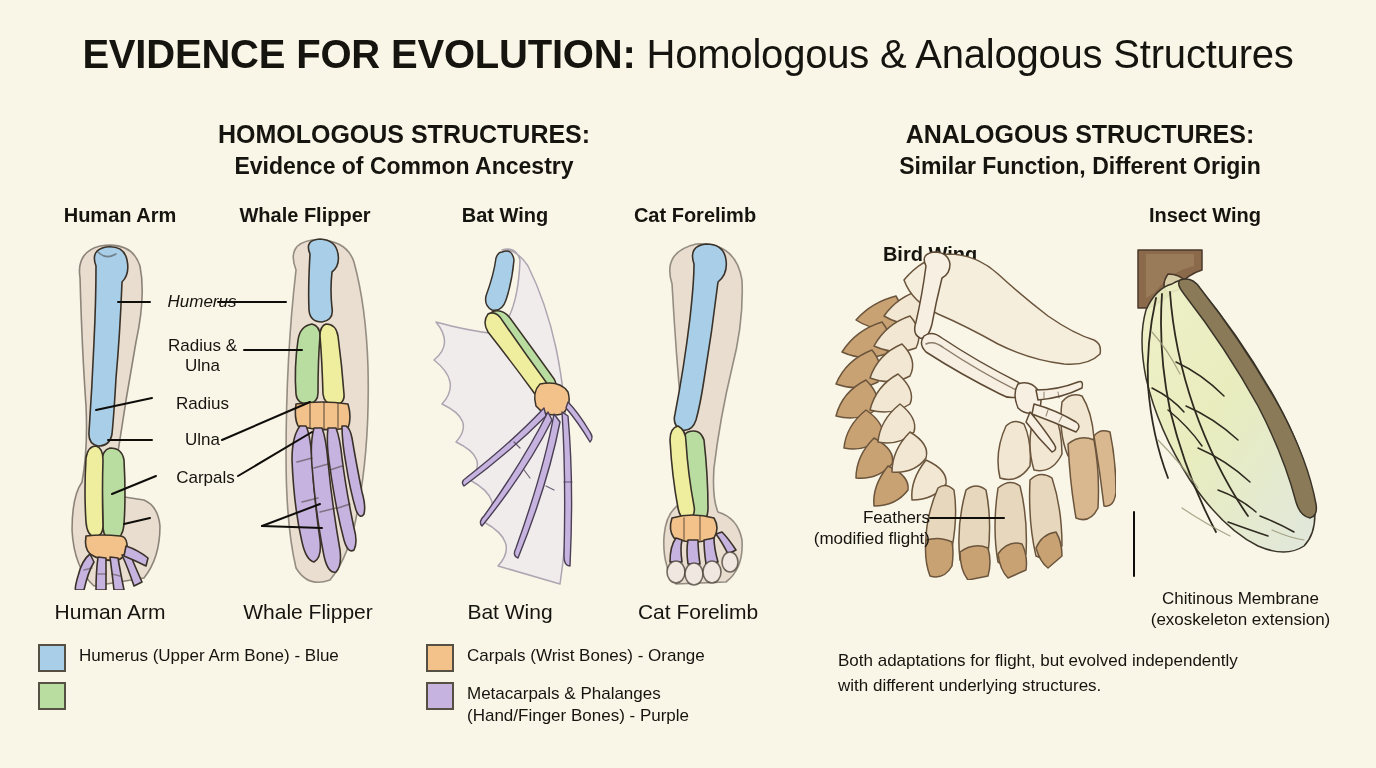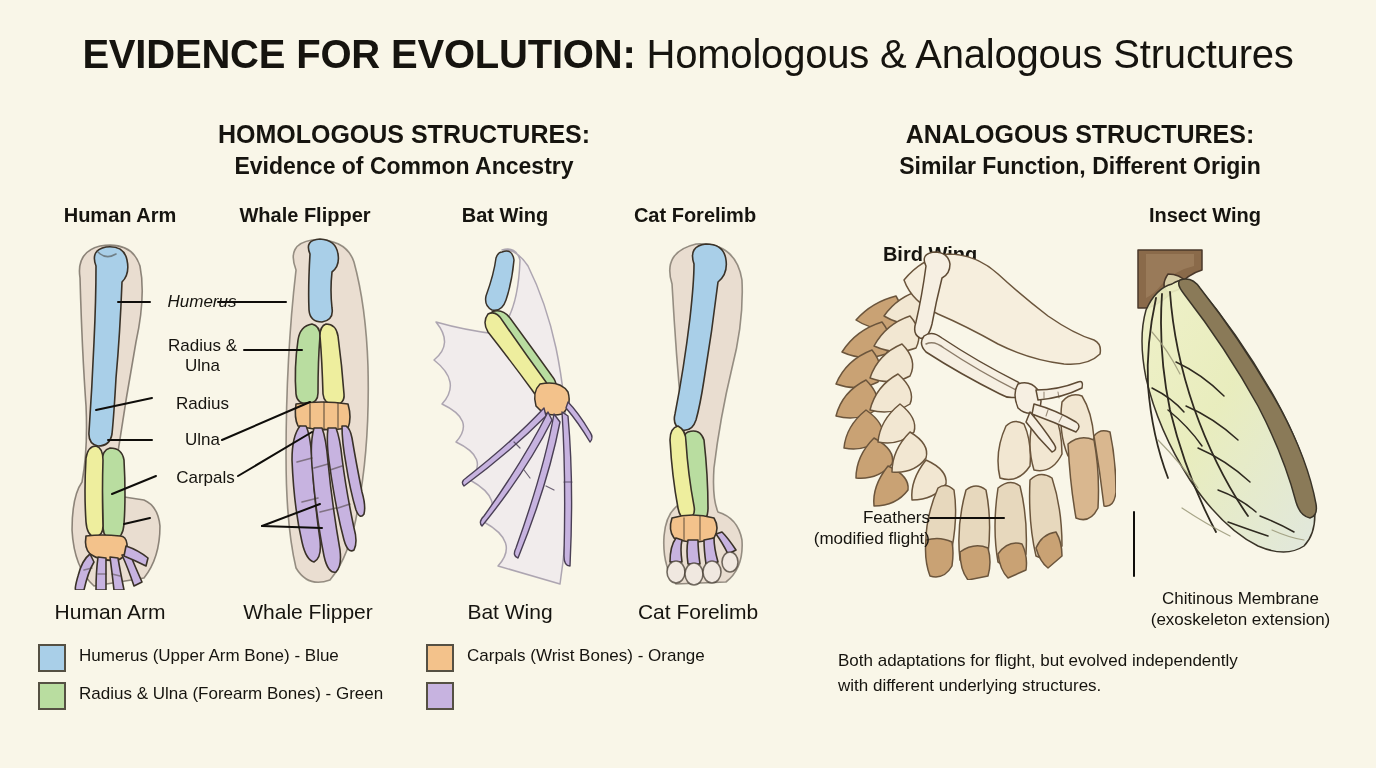--- a/index.html
+++ b/index.html
@@ -355,30 +355,33 @@
   <div class="spec-label bottom" style="left:608px;top:600px;width:180px;">Cat Forelimb</div>
 
   <div class="legend">
     <div class="legend-col" id="legend-col-left">
       <div class="leg-item">
         <div class="swatch" style="background:#a9cfe8;"></div>
         <div class="leg-text">Humerus (Upper Arm Bone) - Blue</div>
       </div>
       <div class="leg-item">
         <div class="swatch" style="background:#b9dda0;"></div>
-        <div class="leg-text">Radius &amp; Ulna (Forearm Bones) - Green</div>
       </div>
     </div>
     <div class="legend-col" id="legend-col-right">
       <div class="leg-item">
         <div class="swatch" style="background:#f3c28b;"></div>
         <div class="leg-text">Carpals (Wrist Bones) - Orange</div>
       </div>
       <div class="leg-item">
         <div class="swatch" style="background:#c7b3e0;"></div>
+        <div class="leg-text">
+          <div>Metacarpals &amp; Phalanges</div>
+          <div>(Hand/Finger Bones) - Purple</div>
+        </div>
       </div>
     </div>
   </div>
 
   <div class="footnote">
     <div>Both adaptations for flight, but evolved independently</div>
     <div>with different underlying structures.</div>
   </div>
 
 </div>

